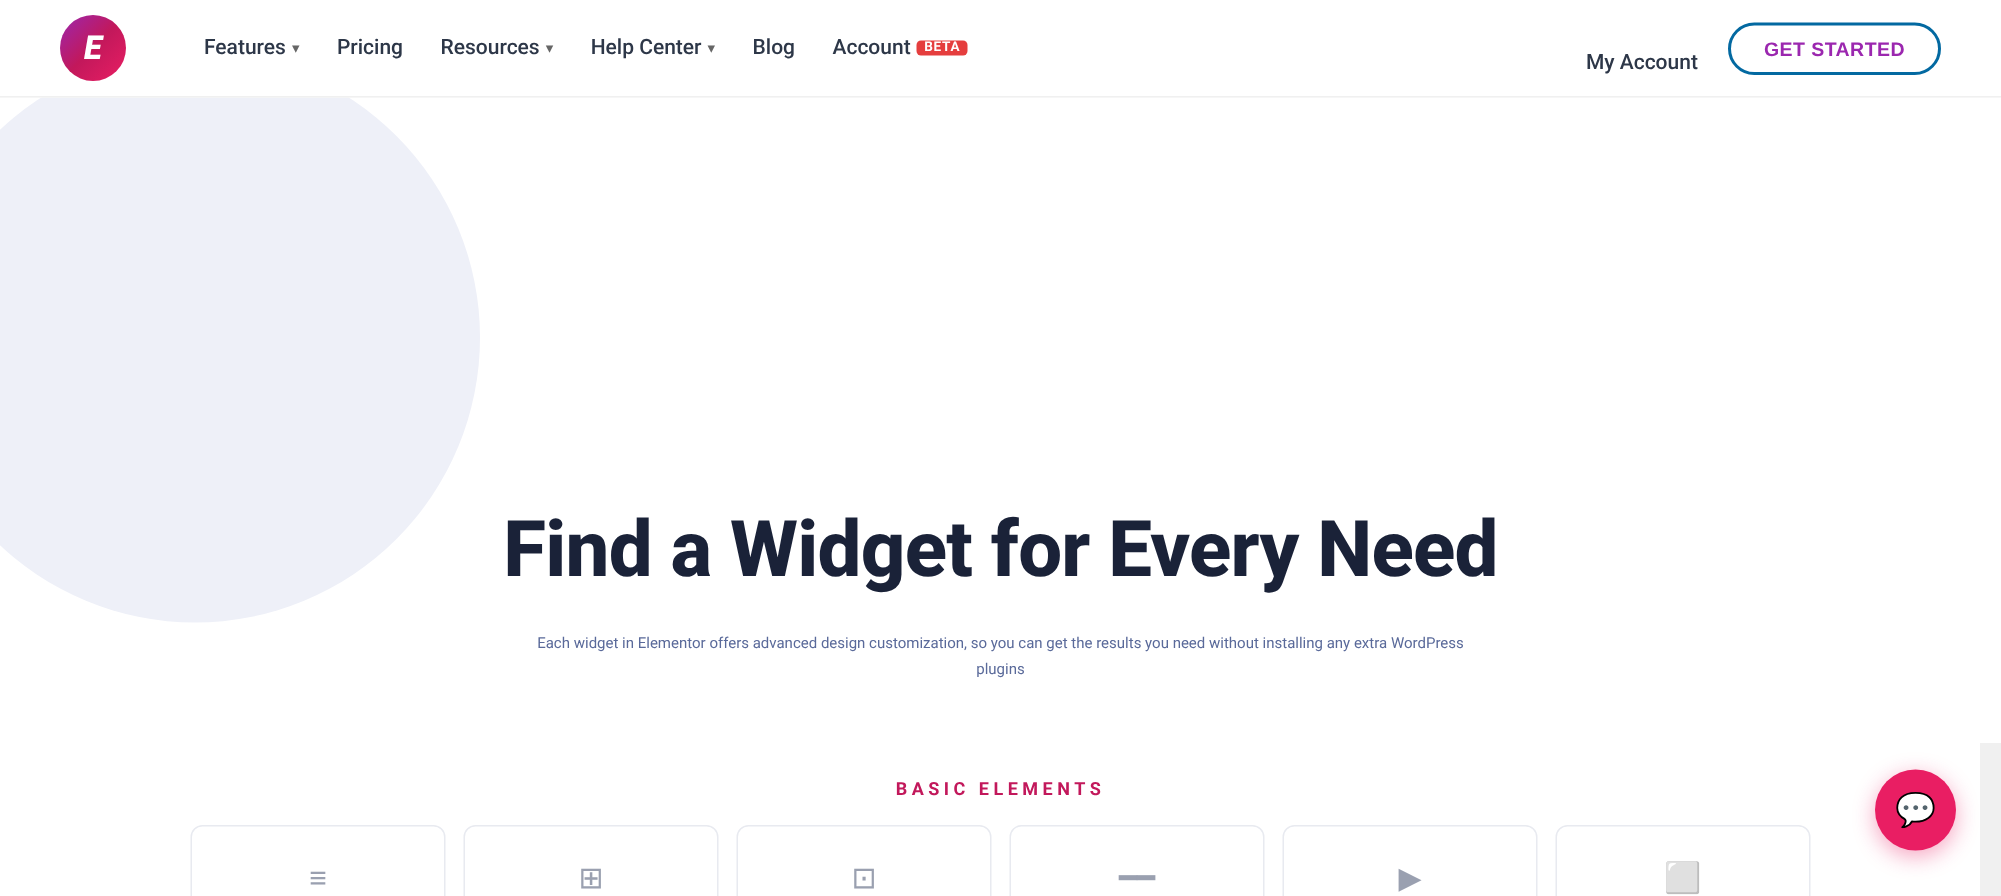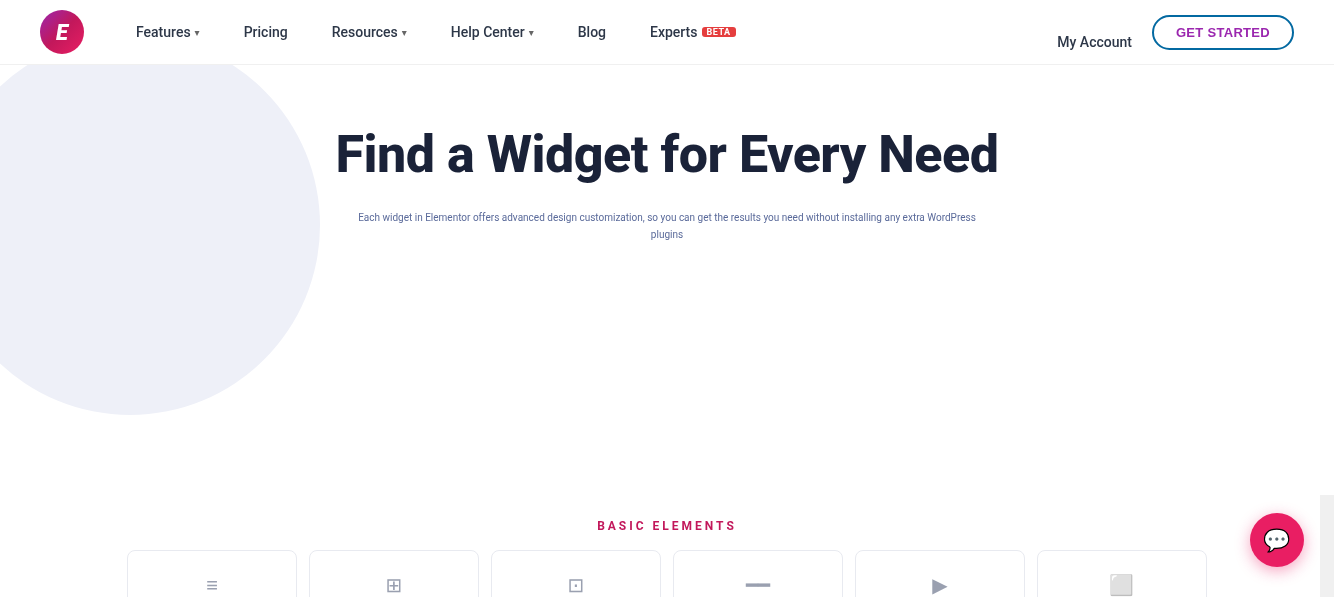--- a/index.html
+++ b/index.html
@@ -42,21 +42,21 @@
     .logo-letter {
       color: #fff;
       font-weight: 900;
       font-size: 22px;
       font-style: italic;
     }
 
     .nav-links {
       display: flex;
       align-items: center;
-      gap: 20px;
+      gap: 1px;
       flex: 1;
     }
 
     .nav-item {
       display: flex;
       align-items: center;
       gap: 4px;
       padding: 8px 12px;
       color: #2d3748;
       font-size: 14px;
@@ -130,21 +130,21 @@
     }
 
     
     .hero {
       position: relative;
       background: #fff;
       min-height: 430px;
       display: flex;
       flex-direction: column;
       align-items: center;
-      justify-content: flex-start;
+      justify-content: flex-end;
       text-align: center;
       padding: 60px 20px 40px;
       overflow: hidden;
     }
 
     .hero-bg-circle {
       position: absolute;
       left: -60px;
       top: -30px;
       width: 380px;
@@ -272,21 +272,21 @@
     <a class="nav-item">
       <span>Help Center</span>
       <span class="nav-chevron">▾</span>
     </a>
 
     <a class="nav-item">
       <span>Blog</span>
     </a>
 
     <a class="nav-item">
-      <span>Experts</span>
+      <span>Account</span>
       <span class="experts-badge">BETA</span>
     </a>
   </div>
 
   <div class="nav-right">
     <a class="my-account">My Account</a>
     <button class="get-started-btn">GET STARTED</button>
   </div>
 </nav>
 

